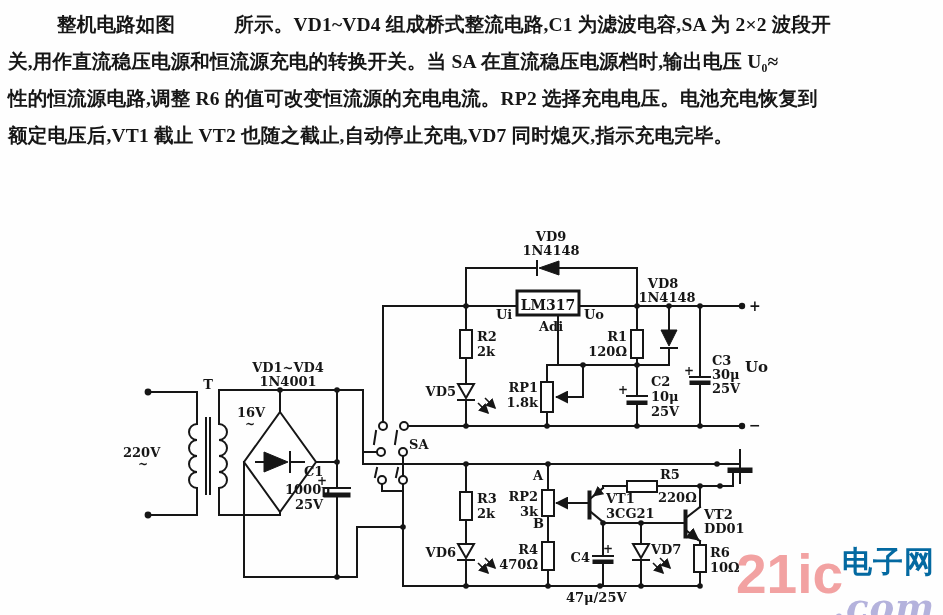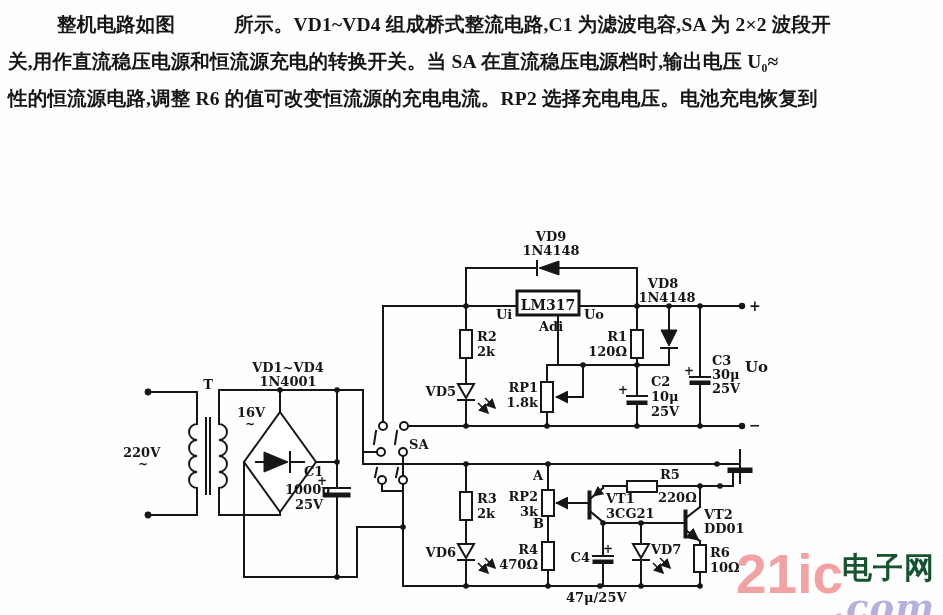--- a/index.html
+++ b/index.html
@@ -23,41 +23,42 @@
        fill:#161616;font-size:13px;}
   .t12{font-size:12px;}
   .t14{font-size:14px;}
   .t15{font-size:15px;}
   .mid{text-anchor:middle;}
   .end{text-anchor:end;}
   
   #watermark{position:absolute;left:730px;top:545px;width:213px;height:70px;z-index:1;}
   #wm-brand{position:absolute;left:6px;top:2px;font-family:"Liberation Sans","DejaVu Sans",sans-serif;
             font-weight:bold;font-size:55px;line-height:55px;color:#f2a2a2;letter-spacing:0px;text-align:center;}
-  #wm-cn{position:absolute;left:112px;top:8px;font-weight:bold;font-size:30px;line-height:30px;
-         color:#14532d;letter-spacing:1px;}
+  #wm-cn{position:absolute;left:112px;top:2px;font-weight:bold;font-size:30px;line-height:30px;
+         color:#0369a1;letter-spacing:1px;}
   #wm-com{position:absolute;left:102px;top:44px;font-family:"DejaVu Serif","Liberation Serif",serif;
           font-style:italic;font-weight:bold;font-size:37px;line-height:37px;color:#b4b2dc;
           letter-spacing:1px;}
 </style>
 </head>
 <body>
 
 <div id="page">
 
   <div id="watermark">
     <span id="wm-brand">21ic</span>
     <span id="wm-cn">电子网</span>
     <span id="wm-com">.com</span>
   </div>
 
   <div id="paragraph">
     <div class="pline indent">整机电路如图　　　所示。VD1~VD4 组成桥式整流电路,C1 为滤波电容,SA 为 2×2 波段开</div>
     <div class="pline">关,用作直流稳压电源和恒流源充电的转换开关。当 SA 在直流稳压电源档时,输出电压 U₀≈</div>
     <div class="pline">性的恒流源电路,调整 R6 的值可改变恒流源的充电电流。RP2 选择充电电压。电池充电恢复到</div>
+    <div class="pline">额定电压后,VT1 截止 VT2 也随之截止,自动停止充电,VD7 同时熄灭,指示充电完毕。</div>
   </div>
 
   <svg id="schematic" width="943" height="615" viewBox="0 0 943 615">
     <defs>
       <marker id="ah" viewBox="0 0 10 10" refX="8.5" refY="5" markerWidth="6.5" markerHeight="6.5" orient="auto">
         <path d="M0,0 L10,5 L0,10 z" fill="#161616"></path>
       </marker>
     </defs>
 
     <g>

